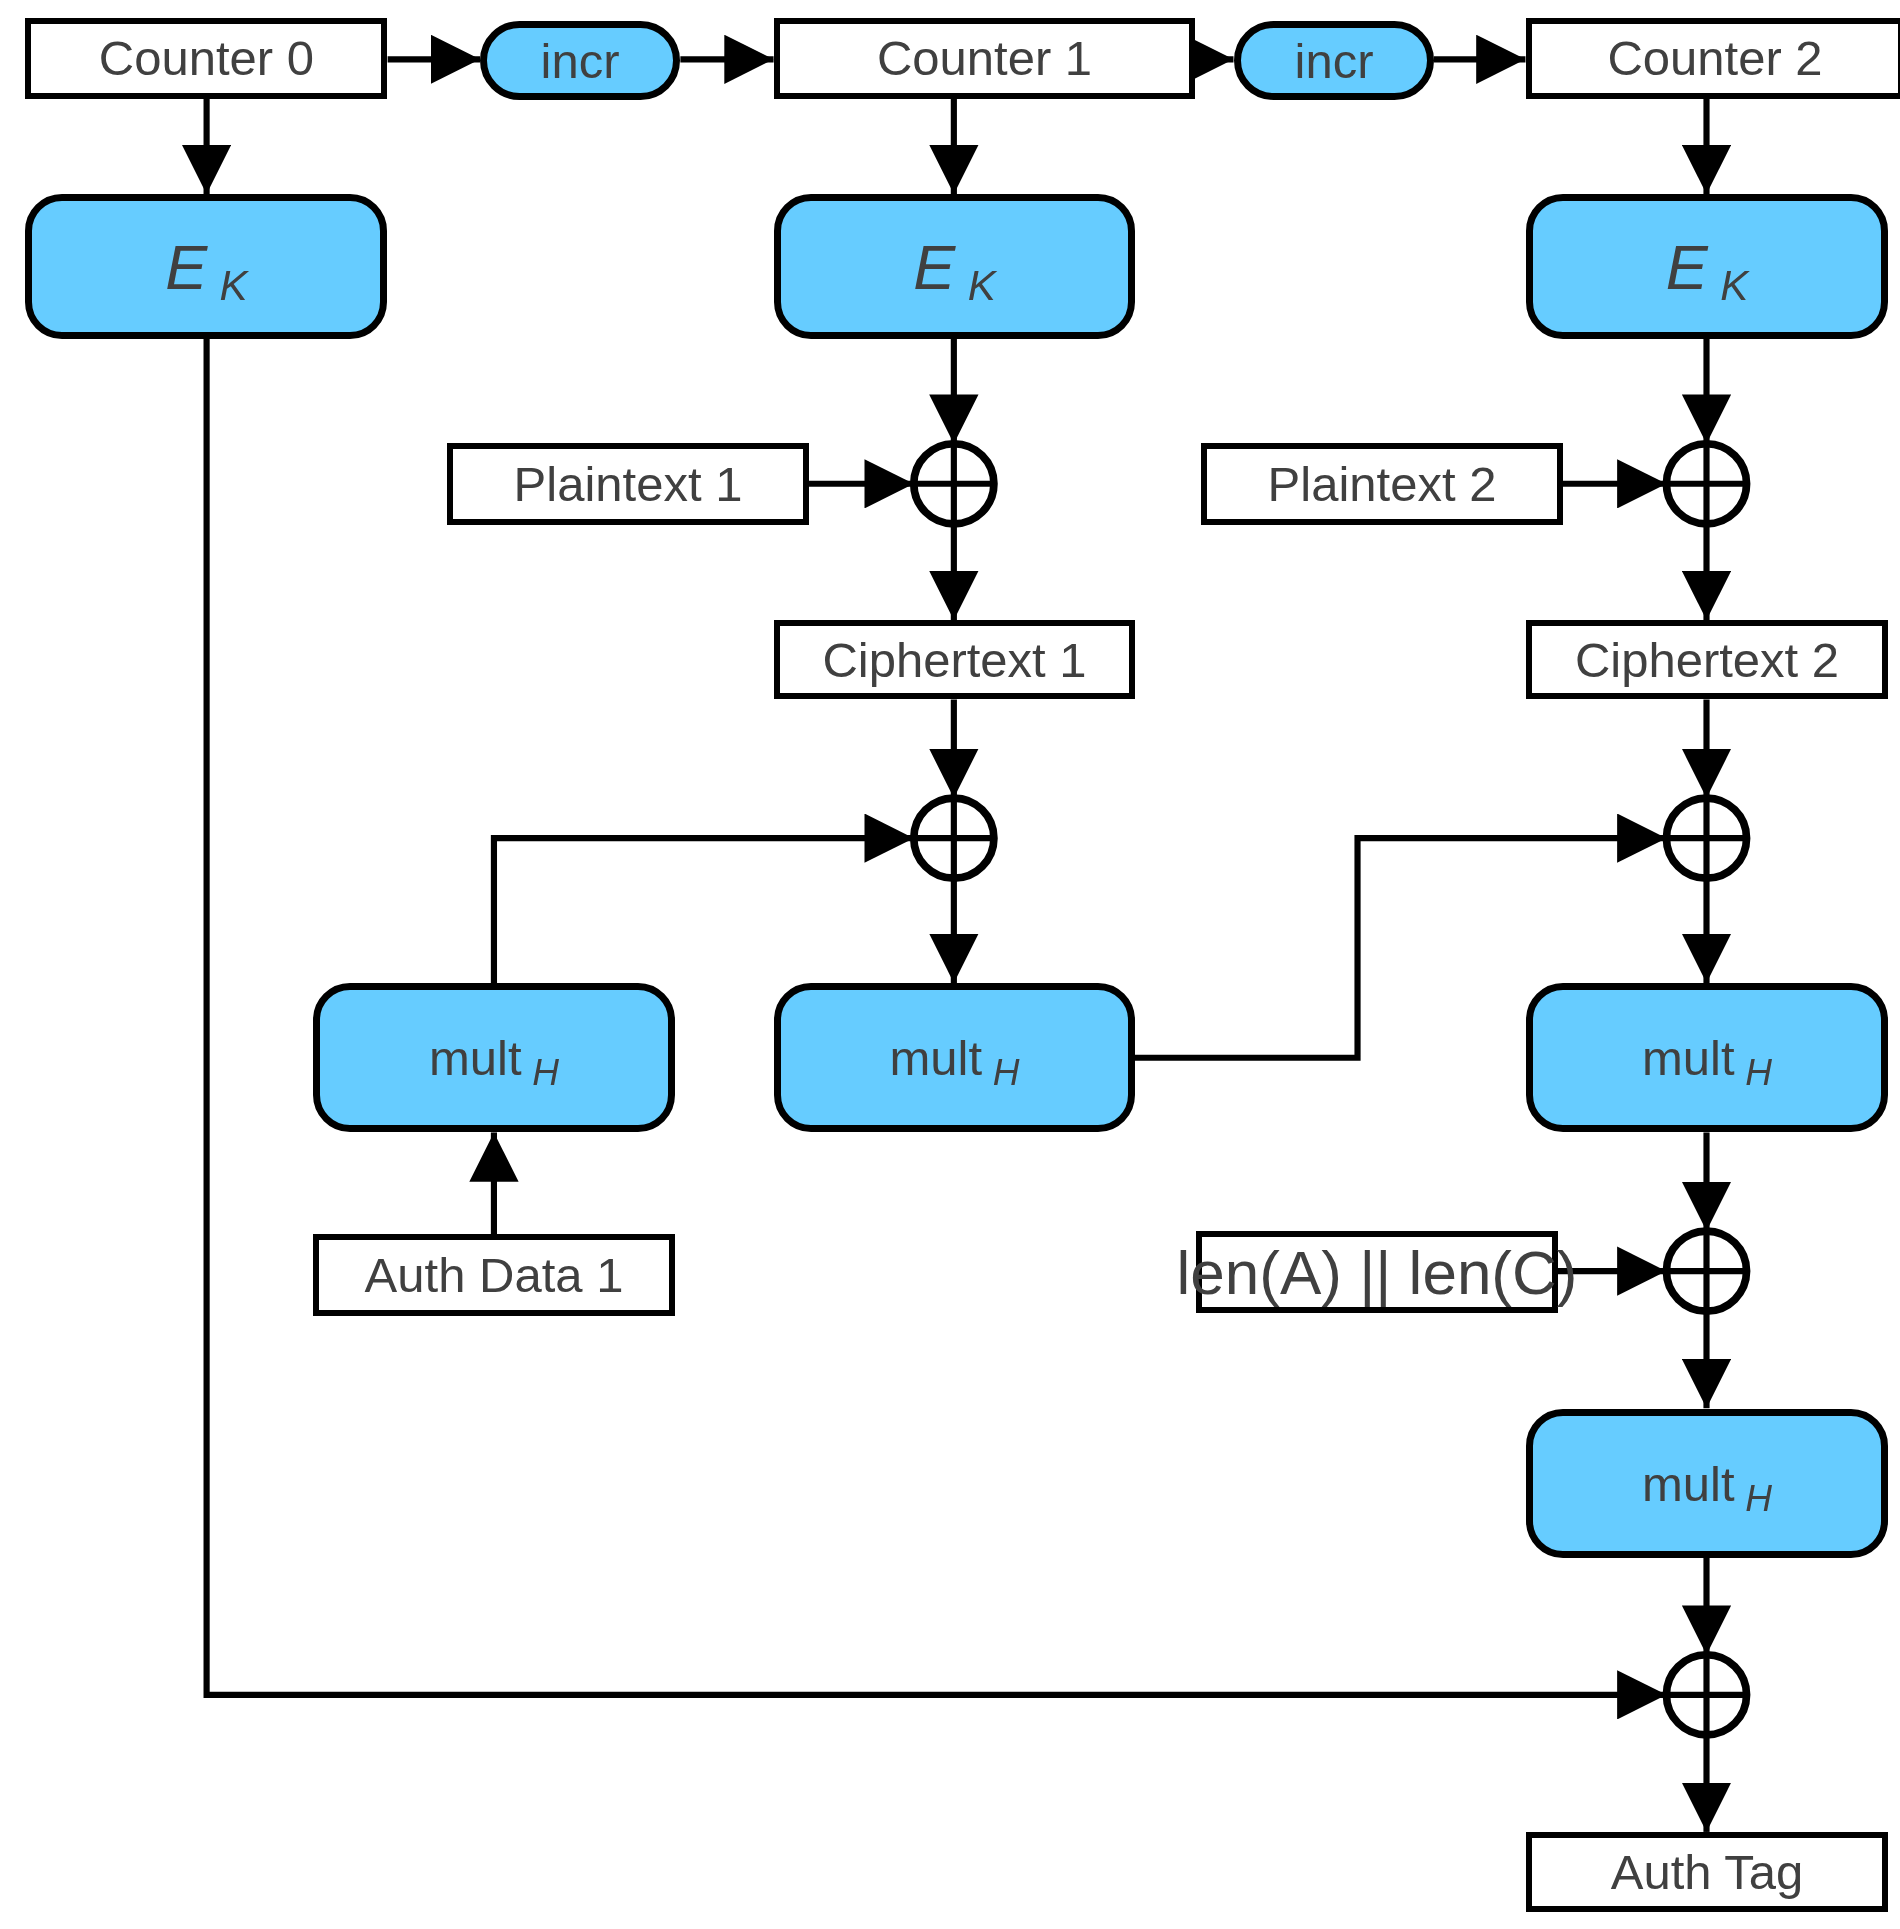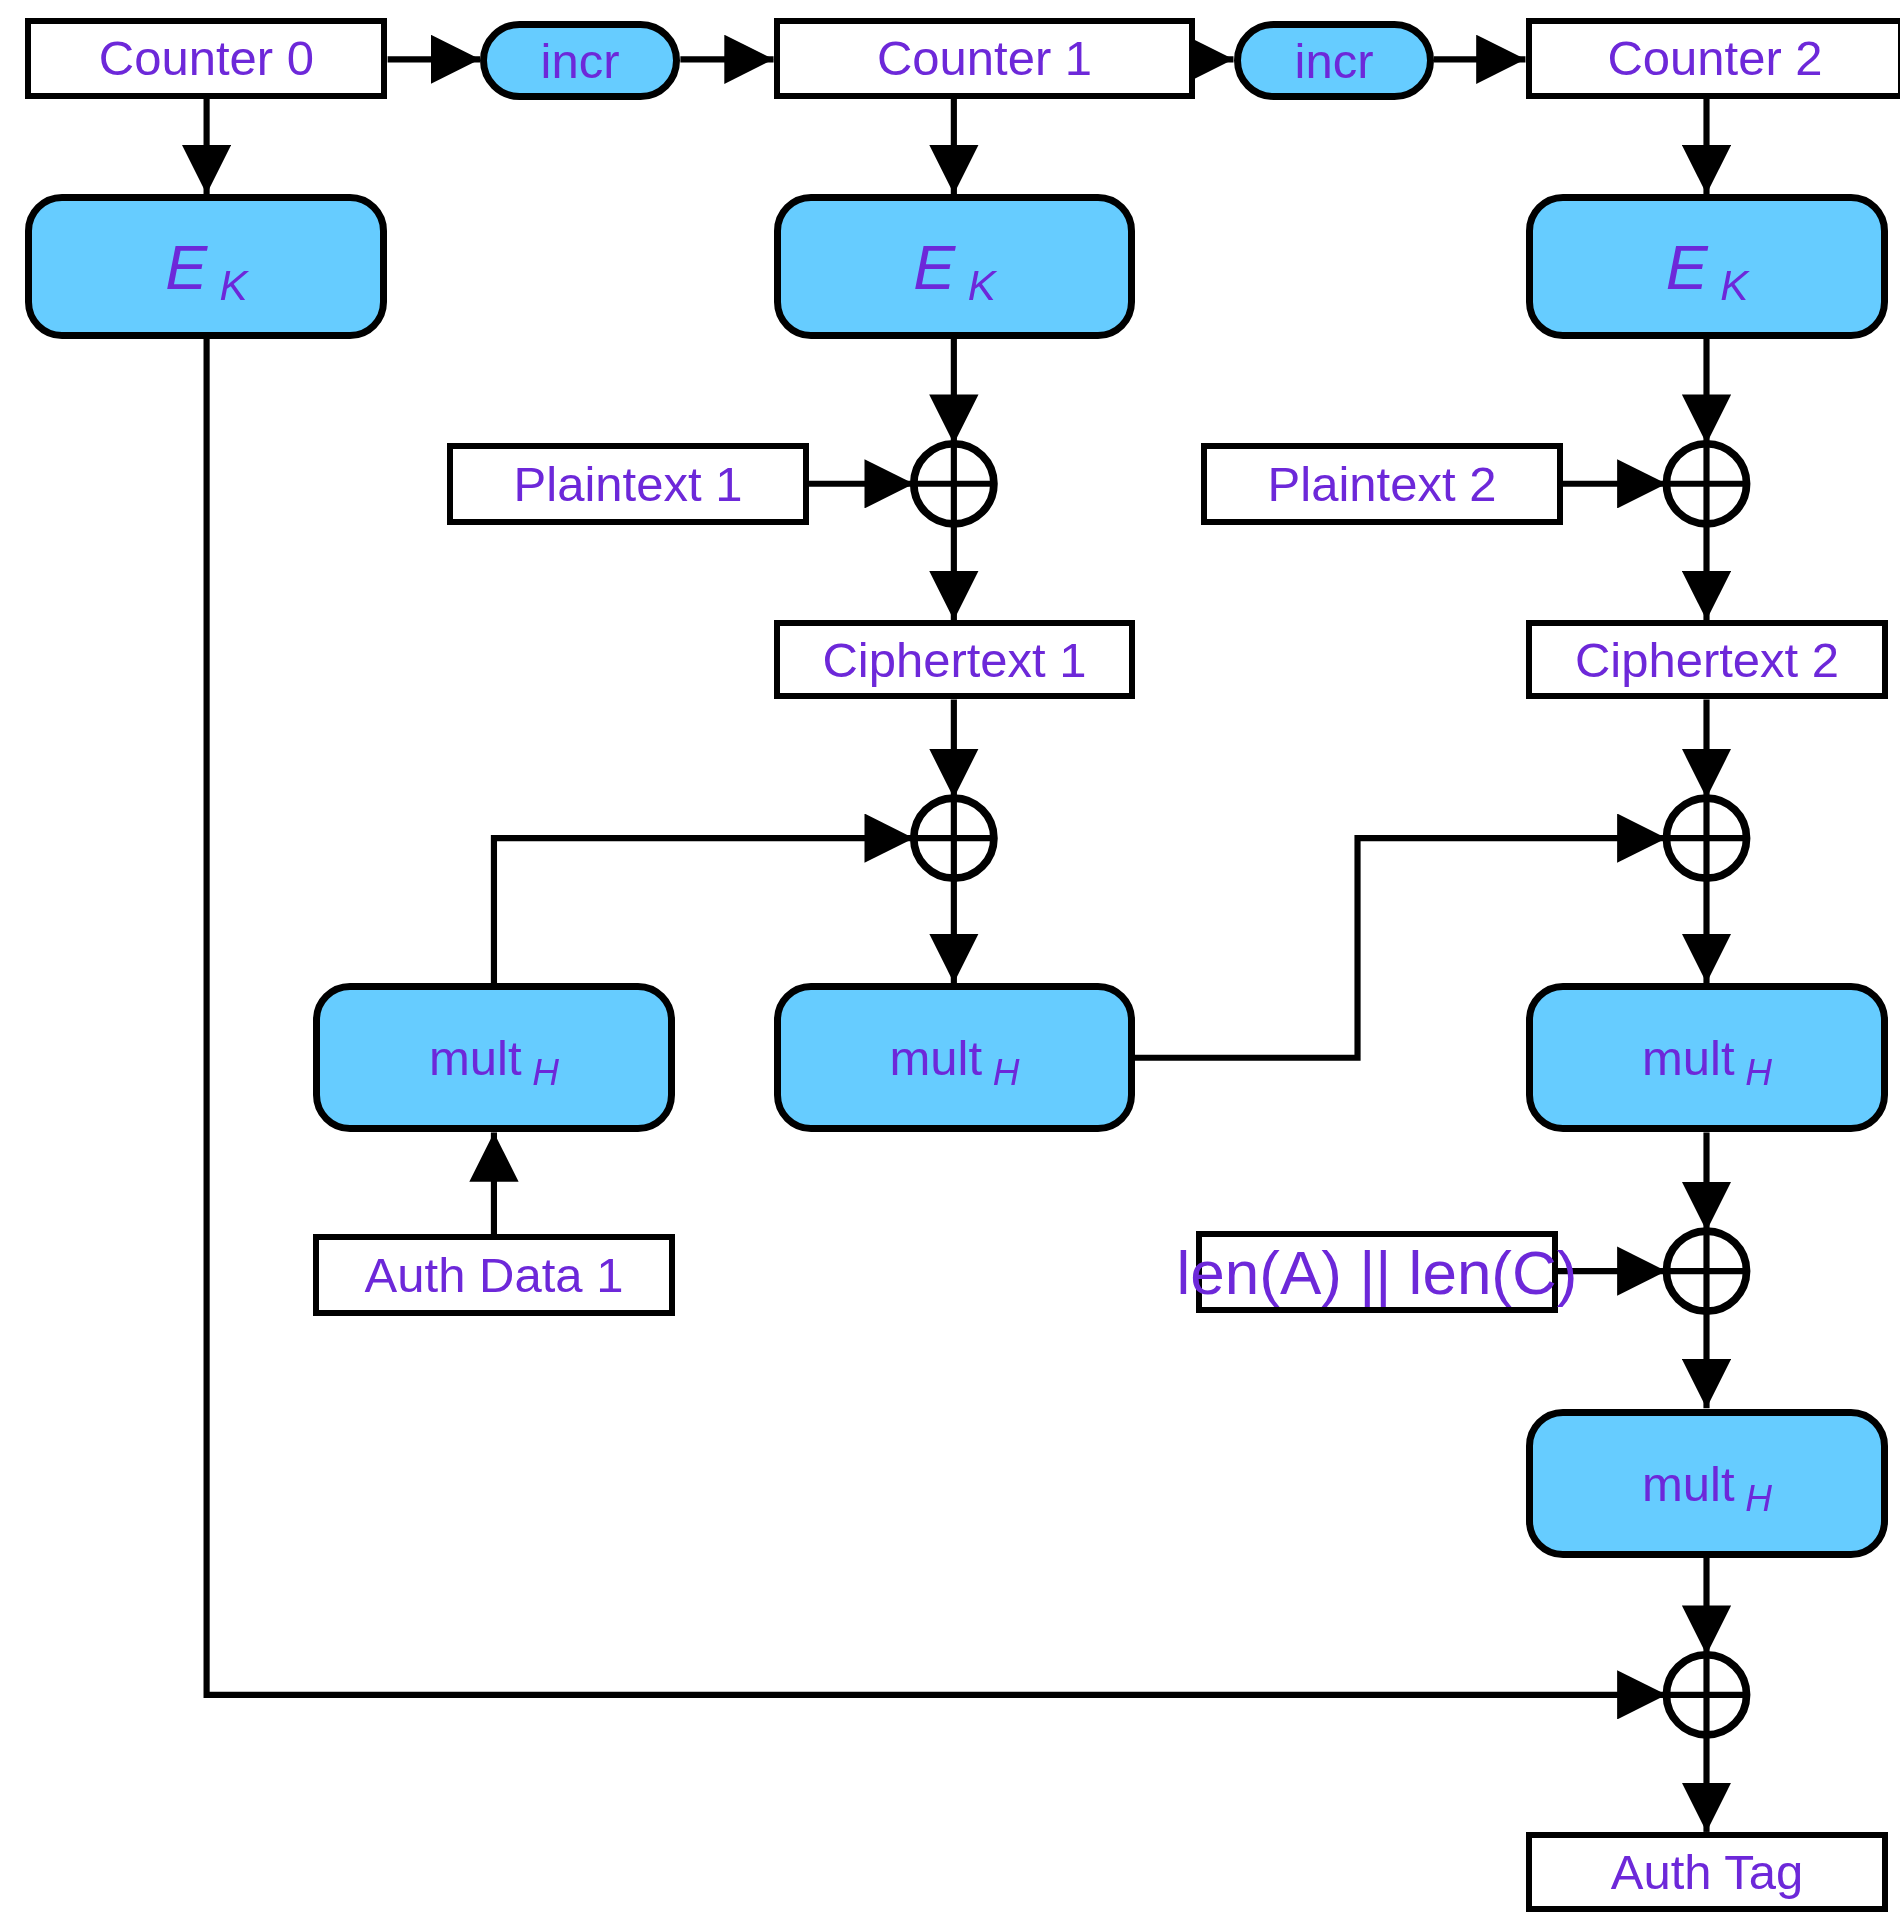--- a/index.html
+++ b/index.html
@@ -1,21 +1,21 @@
 <!DOCTYPE html>
 <html style="font-size:12.3px"><head>
 <meta charset="utf-8">
 <style>
   html,body{margin:0;padding:0;background:#ffffff;}
   #canvas{
     position:relative;
     width:1900px;height:1929px;
     background:#ffffff;
     font-family:"Liberation Sans", sans-serif;
-    color:#6d28d9;
+    color:#404040;
   }
   #wires{position:absolute;left:0;top:0;width:1900px;height:1929px;}
   .node{
     position:absolute;
     box-sizing:border-box;
     display:flex;align-items:center;justify-content:center;
     background:#ffffff;
     border:6.2px solid #000;
     font-size:49px;
     white-space:nowrap;

